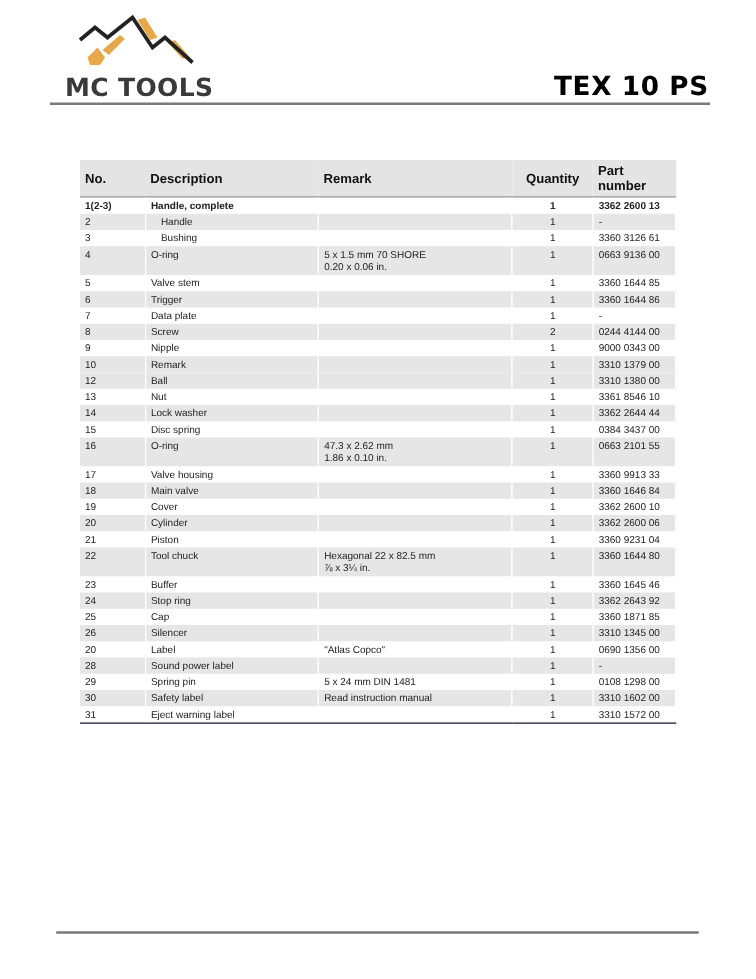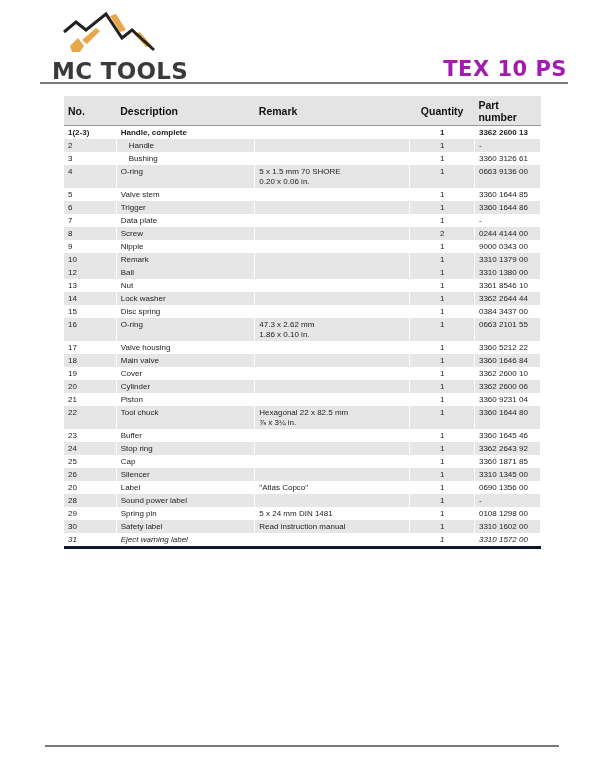--- a/index.html
+++ b/index.html
@@ -1,28 +1,28 @@
 <!DOCTYPE html>
 <html><head>
   <meta charset="utf-8">
   <style>
     html, body { margin:0; padding:0; background:#fff; }
     body { width:605px; height:783px; position:relative; font-family:"Liberation Sans", sans-serif; color:#222; overflow:hidden; }
     .logo { position:absolute; left:52px; top:10px; width:120px; height:72px; }
     .logo svg { position:absolute; left:8px; top:0; }
-    .brand { position:absolute; left:52px; top:58px; font-family:"DejaVu Sans", sans-serif; font-weight:bold; font-size:23px; color:#3a3a3a; letter-spacing:0.3px; }
-    .model { position:absolute; right:38px; top:57px; font-family:"DejaVu Sans", sans-serif; font-weight:bold; font-size:21px; color:#a21caf; letter-spacing:0.5px; }
+    .brand { position:absolute; left:52px; top:58px; font-family:"DejaVu Sans", sans-serif; font-weight:bold; font-size:20px; color:#3a3a3a; letter-spacing:0.3px; }
+    .model { position:absolute; right:38px; top:57px; font-family:"DejaVu Sans", sans-serif; font-weight:bold; font-size:21px; color:#000000; letter-spacing:0.5px; }
     .header-rule { position:absolute; left:40px; top:82px; width:528px; height:2px; background:#7a7a7a; }
-    table.parts { position:absolute; left:64px; top:96px; width:477px; border-collapse:collapse; font-size:8px; }
+    table.parts { position:absolute; left:64px; top:128px; width:477px; border-collapse:collapse; font-size:8px; }
     table.parts th { background:#e4e4e4; font-size:10.5px; font-weight:bold; text-align:left; padding:3px 4px 2px 4px; height:13px; color:#111; border-bottom:1px solid #9a9a9a; }
     table.parts th.qty, table.parts td.qty { text-align:center; }
     table.parts td { padding:2px 4px 1px 4px; vertical-align:top; line-height:10px; height:10px; color:#222; border-right:1px solid #fff; }
     table.parts tr.alt td { background:#e6e6e6; }
     table.parts tr.bold td { font-weight:bold; }
-    table.parts tr.last td { border-bottom:3px solid #0f172a;font-style:italic; }
+    table.parts tr.last td { border-bottom:1px solid #0f172a; }
     td.desc.indent { padding-left:12px; }
     td.remark span { display:block; }
     .col-no { width:47px; }
     .col-desc { width:138px;margin-left:27px; }
     .col-remark { width:158px; }
     .col-qty { width:58px; }
     .col-part { width:60px; }
     .footer-rule { position:absolute; left:45px; top:745px; width:514px; height:2px; background:#7a7a7a; }
   </style>
 </head>
@@ -163,21 +163,21 @@
           <span>1.86 x 0.10 in.</span>
         </td>
         <td class="qty">1</td>
         <td>0663 2101 55</td>
       </tr>
       <tr class="">
         <td>17</td>
         <td class="desc">Valve housing</td>
         <td class="remark"></td>
         <td class="qty">1</td>
-        <td>3360 5212 22</td>
+        <td>3360 9913 33</td>
       </tr>
       <tr class="alt">
         <td>18</td>
         <td class="desc">Main valve</td>
         <td class="remark"></td>
         <td class="qty">1</td>
         <td>3360 1646 84</td>
       </tr>
       <tr class="">
         <td>19</td>

